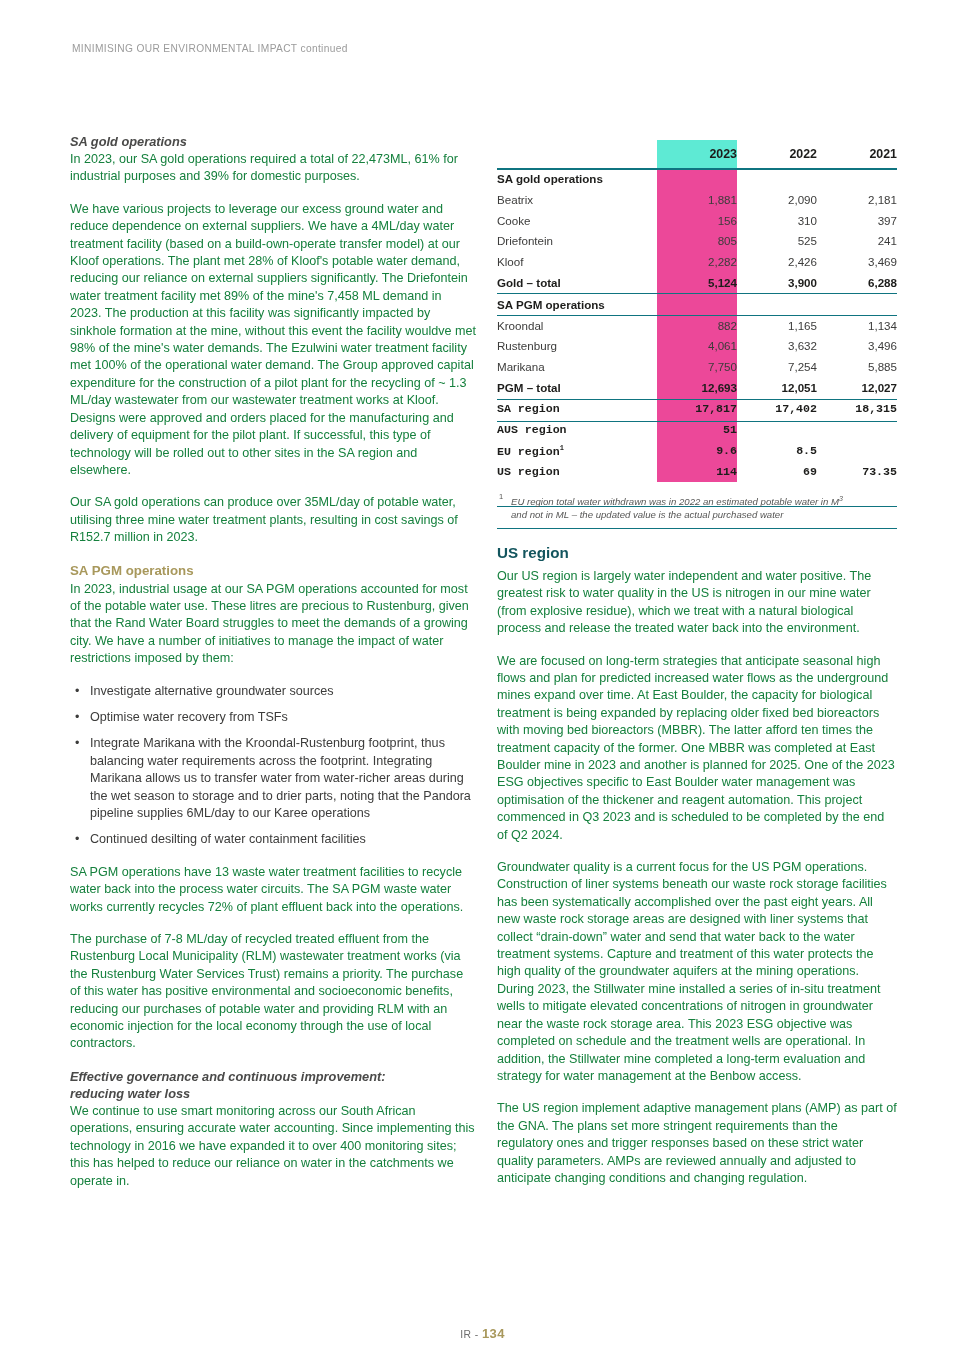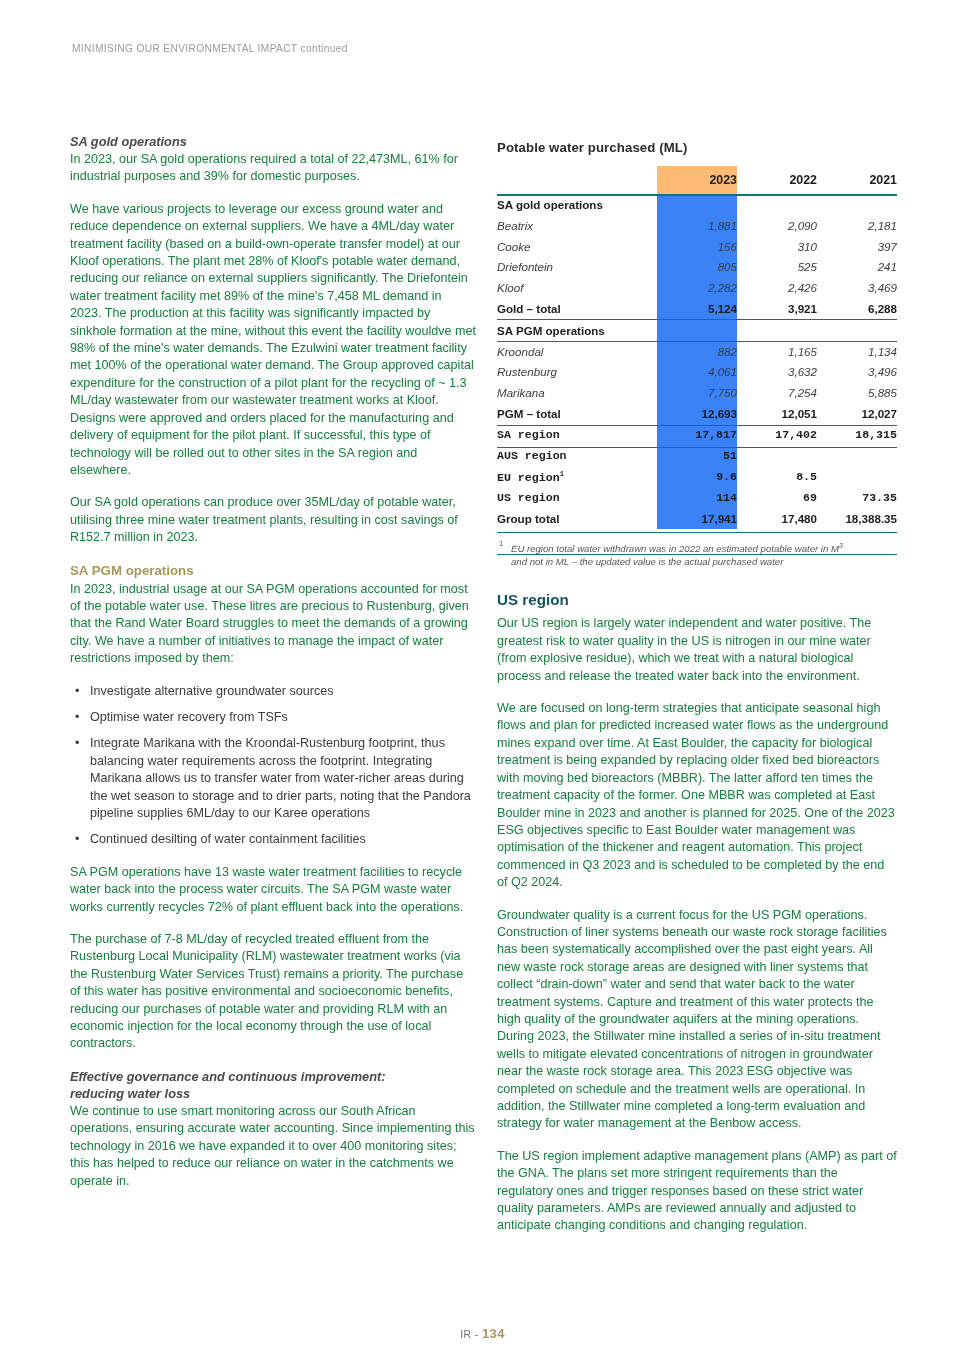--- a/index.html
+++ b/index.html
@@ -139,41 +139,41 @@
   td.lbl {
     text-align: left;
     padding-left: 2px;
     padding-right: 4px;
   }
   td.num {
     text-align: right;
     padding-right: 9px;
   }
 
-  tr.row td { height: 20.8px; font-style: italic; }
+  tr.row td { height: 20.8px; }
   tr.sub td {
     height: 21px;
     font-weight: bold;
     color: #1d1d1b;
   }
   tr.total td {
     height: 21.5px;
     font-weight: bold;
     color: #1d1d1b;
   }
   tr.region td {
     height: 20.8px;
     font-weight: bold;
     color: #1d1d1b;
     font-family: Liberation Mono, monospace;
   }
 
   
-  .hl { background: #3b82f6; }
-  .hl-dark { background: #fdba74; }
+  .hl { background: #ec4899; }
+  .hl-dark { background: #5eead4; }
 
   
   .rule {
     position: absolute;
     left: 0;
     width: 400px;
     background: #0f7480;
     height: 1.6px;
   }
   .rule.thin { height: 1.1px; }
@@ -256,21 +256,20 @@
 
     <div class="h-italic">
       <span>Effective governance and continuous improvement:</span><br>
       <span>reducing water loss</span>
     </div>
     <p>We continue to use smart monitoring across our South African operations, ensuring accurate water accounting. Since implementing this technology in 2016 we have expanded it to over 400 monitoring sites; this has helped to reduce our reliance on water in the catchments we operate in.</p>
   </div>
 
   <div class="col-right">
 
-    <div class="table-title">Potable water purchased (ML)</div>
 
     <div class="tbl-wrap">
       <table class="ptable">
         <colgroup>
           <col class="c-label">
             <col class="c-y">
             <col class="c-y">
             <col class="c-y">
         </colgroup>
         <thead>
@@ -308,21 +307,21 @@
             </tr>
             <tr class="row">
               <td class="lbl">Kloof</td>
               <td class="num hl">2,282</td>
               <td class="num">2,426</td>
               <td class="num">3,469</td>
             </tr>
             <tr class="total">
               <td class="lbl">Gold – total</td>
               <td class="num hl">5,124</td>
-              <td class="num">3,921</td>
+              <td class="num">3,900</td>
               <td class="num">6,288</td>
             </tr>
             <tr class="sub">
               <td class="lbl">SA PGM operations</td>
               <td class="num hl"></td>
               <td class="num"></td>
               <td class="num"></td>
             </tr>
             <tr class="row">
               <td class="lbl">Kroondal</td>
@@ -364,26 +363,20 @@
               <td class="lbl">EU region<sup style="font-size: 7px;">1</sup></td>
               <td class="num hl">9.6</td>
               <td class="num">8.5</td>
               <td class="num"></td>
             </tr>
             <tr class="region">
               <td class="lbl">US region</td>
               <td class="num hl">114</td>
               <td class="num">69</td>
               <td class="num">73.35</td>
-            </tr>
-            <tr class="total">
-              <td class="lbl">Group total</td>
-              <td class="num hl">17,941</td>
-              <td class="num">17,480</td>
-              <td class="num">18,388.35</td>
             </tr>
           </tbody>
       </table>
 
       <div class="rule" style="top:28px;"></div>
       <div class="rule thin" style="top:153px;"></div>
       <div class="rule thin" style="top:175px;"></div>
       <div class="rule thin" style="top:259px;"></div>
       <div class="rule thin" style="top:281px;"></div>
       <div class="rule thin" style="top:366px;"></div>

